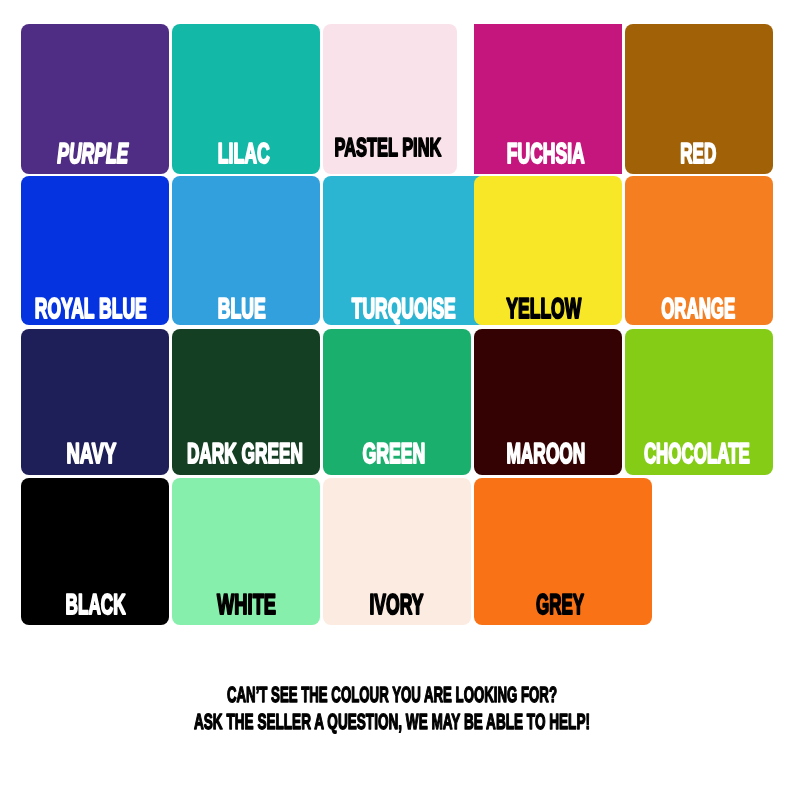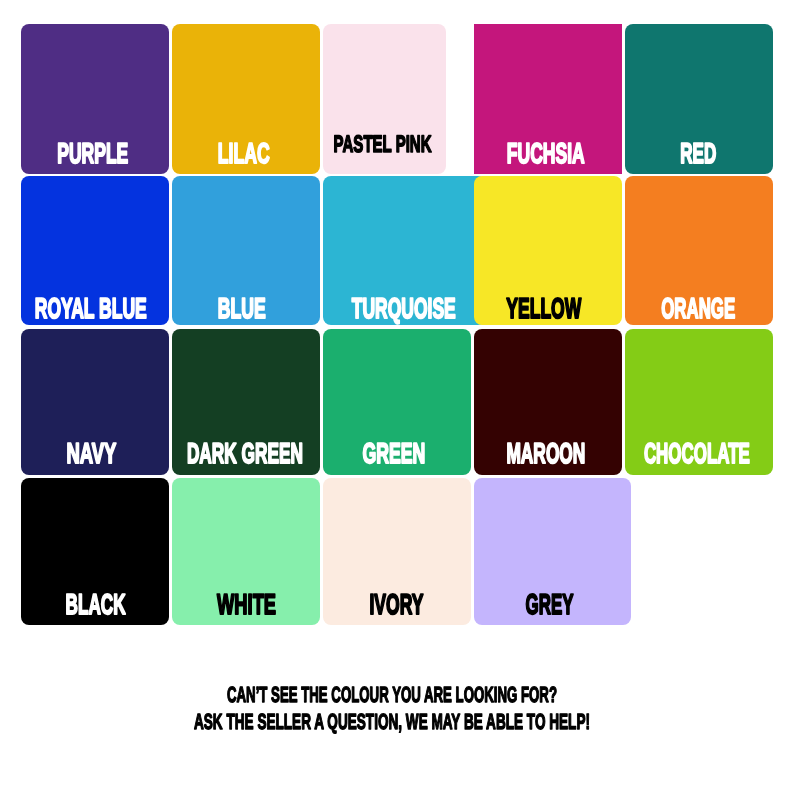--- a/index.html
+++ b/index.html
@@ -14,41 +14,41 @@
   #footer{position:absolute;left:0;top:660px;width:794px;height:90px;}
   #footer text{font-family:"Liberation Sans",sans-serif;font-weight:bold;font-size:22px;
        fill:#000000;stroke:#000000;paint-order:stroke;stroke-width:1.4px;stroke-linejoin:round;
        text-rendering:geometricPrecision;-webkit-font-smoothing:antialiased;}
 </style>
 </head>
 <body>
 
 <div id="stage">
   <div id="swatches">
-      <div class="swatch" style="left: 20.5px; top: 24.4px; width: 148.2px; height: 149.4px; background: rgb(79, 45, 132); border-radius: 8px;">
+      <div class="swatch" style="left: 20.5px; top: 24.4px; width: 148.2px; height: 149.4px; background: rgb(79, 45, 132); border-radius: 8px; font-style: italic;">
         <svg viewBox="0 0 148.2 149.4">
           <text x="71.8" y="138.6" text-anchor="middle" textLength="71" lengthAdjust="spacingAndGlyphs" fill="#FFFFFF" stroke="#FFFFFF">PURPLE</text>
         </svg>
       </div>
-      <div class="swatch" style="left: 171.7px; top: 24.4px; width: 148.2px; height: 149.4px; background: #eab308; border-radius: 8px;">
+      <div class="swatch" style="left: 171.7px; top: 24.4px; width: 148.2px; height: 149.4px; background: #14b8a6; border-radius: 8px;">
         <svg viewBox="0 0 148.2 149.4">
           <text x="71.8" y="138.6" text-anchor="middle" textLength="52" lengthAdjust="spacingAndGlyphs" fill="#FFFFFF" stroke="#FFFFFF">LILAC</text>
         </svg>
       </div>
-      <div class="swatch" style="left: 322.9px; top: 24.4px; width: 123px; height: 149.4px; background: rgb(250, 226, 235); border-radius: 8px;">
+      <div class="swatch" style="left: 322.9px; top: 24.4px; width: 134px; height: 149.4px; background: rgb(250, 226, 235); border-radius: 8px;">
         <svg viewBox="0 0 148.2 149.4">
           <text x="71.8" y="138.6" text-anchor="middle" textLength="118" lengthAdjust="spacingAndGlyphs" fill="#000000" stroke="#000000">PASTEL PINK</text>
         </svg>
       </div>
       <div class="swatch" style="left: 474.1px; top: 24.4px; width: 148.2px; height: 149.4px; background: rgb(196, 22, 124); border-radius: 0;">
         <svg viewBox="0 0 148.2 149.4">
           <text x="71.8" y="138.6" text-anchor="middle" textLength="78" lengthAdjust="spacingAndGlyphs" fill="#FFFFFF" stroke="#FFFFFF">FUCHSIA</text>
         </svg>
       </div>
-      <div class="swatch" style="left: 625.3px; top: 24.4px; width: 148.2px; height: 149.4px; background: #0f766e; border-radius: 8px;">
+      <div class="swatch" style="left: 625.3px; top: 24.4px; width: 148.2px; height: 149.4px; background: #a16207; border-radius: 8px;">
         <svg viewBox="0 0 148.2 149.4">
           <text x="73.3" y="138.6" text-anchor="middle" textLength="36" lengthAdjust="spacingAndGlyphs" fill="#FFFFFF" stroke="#FFFFFF">RED</text>
         </svg>
       </div>
       <div class="swatch" style="left: 20.5px; top: 176.4px; width: 148.2px; height: 148.4px; background: rgb(4, 51, 223); border-radius: 8px;">
         <svg viewBox="0 0 148.2 148.4">
           <text x="69.8" y="141.6" text-anchor="middle" textLength="112" lengthAdjust="spacingAndGlyphs" fill="#FFFFFF" stroke="#FFFFFF">ROYAL BLUE</text>
         </svg>
       </div>
       <div class="swatch" style="left: 171.7px; top: 176.4px; width: 148.2px; height: 148.4px; background: rgb(49, 160, 220); border-radius: 8px;">
@@ -104,21 +104,21 @@
       <div class="swatch" style="left: 171.7px; top: 477.7px; width: 148.2px; height: 147.5px; background: #86efac; border-radius: 8px;">
         <svg viewBox="0 0 148.2 147.5">
           <text x="74.6" y="136.3" text-anchor="middle" textLength="59" lengthAdjust="spacingAndGlyphs" fill="#000000" stroke="#000000">WHITE</text>
         </svg>
       </div>
       <div class="swatch" style="left: 322.9px; top: 477.7px; width: 148.2px; height: 147.5px; background: rgb(252, 235, 224); border-radius: 8px;">
         <svg viewBox="0 0 148.2 147.5">
           <text x="73.5" y="136.3" text-anchor="middle" textLength="54" lengthAdjust="spacingAndGlyphs" fill="#000000" stroke="#000000">IVORY</text>
         </svg>
       </div>
-      <div class="swatch" style="left: 474.1px; top: 477.7px; width: 157px; height: 147.5px; background: #c4b5fd; border-radius: 8px;">
+      <div class="swatch" style="left: 474.1px; top: 477.7px; width: 178px; height: 147.5px; background: #f97316; border-radius: 8px;">
         <svg viewBox="0 0 148.2 147.5">
           <text x="71.19999999999999" y="136.3" text-anchor="middle" textLength="48" lengthAdjust="spacingAndGlyphs" fill="#000000" stroke="#000000">GREY</text>
         </svg>
       </div>
     </div>
   <svg id="footer" viewBox="0 0 794 90">
     <text id="f1" text-anchor="middle" x="392" y="41.6" textLength="330" lengthAdjust="spacingAndGlyphs">CAN’T SEE THE COLOUR YOU ARE LOOKING FOR?</text>
     <text id="f2" text-anchor="middle" x="392" y="69.4" textLength="396" lengthAdjust="spacingAndGlyphs">ASK THE SELLER A QUESTION, WE MAY BE ABLE TO HELP!</text>
   </svg>
 </div>

